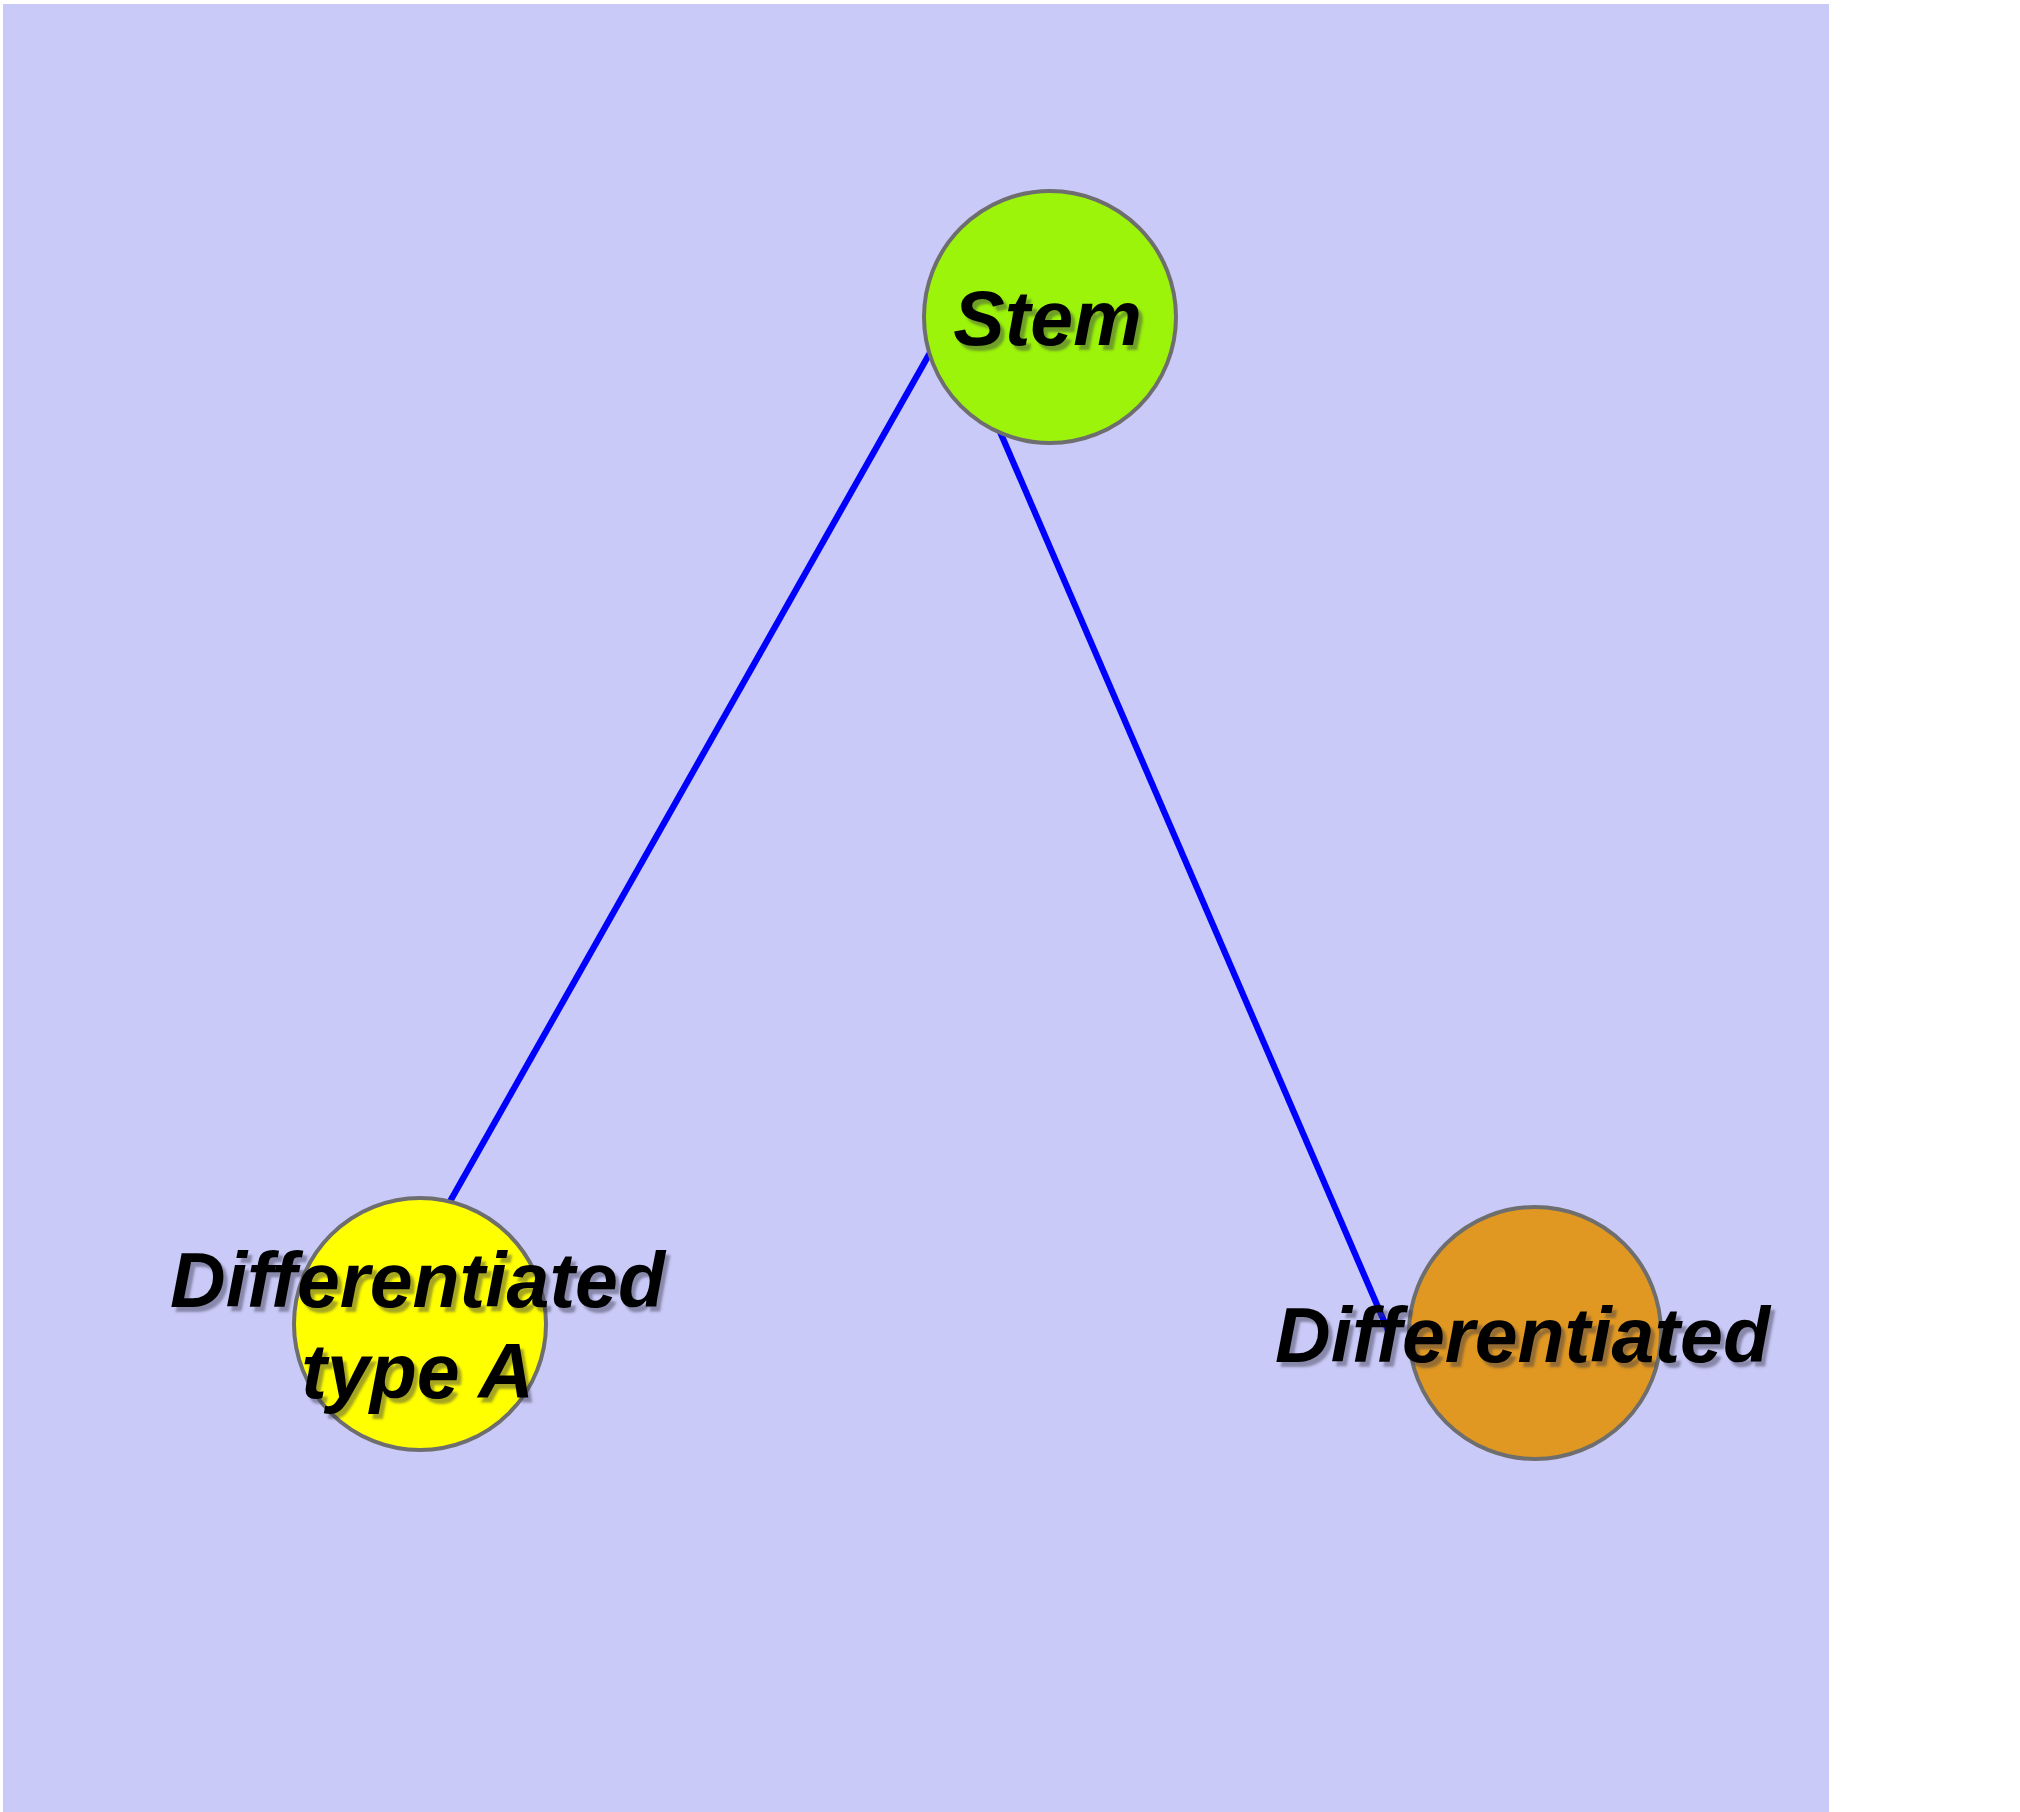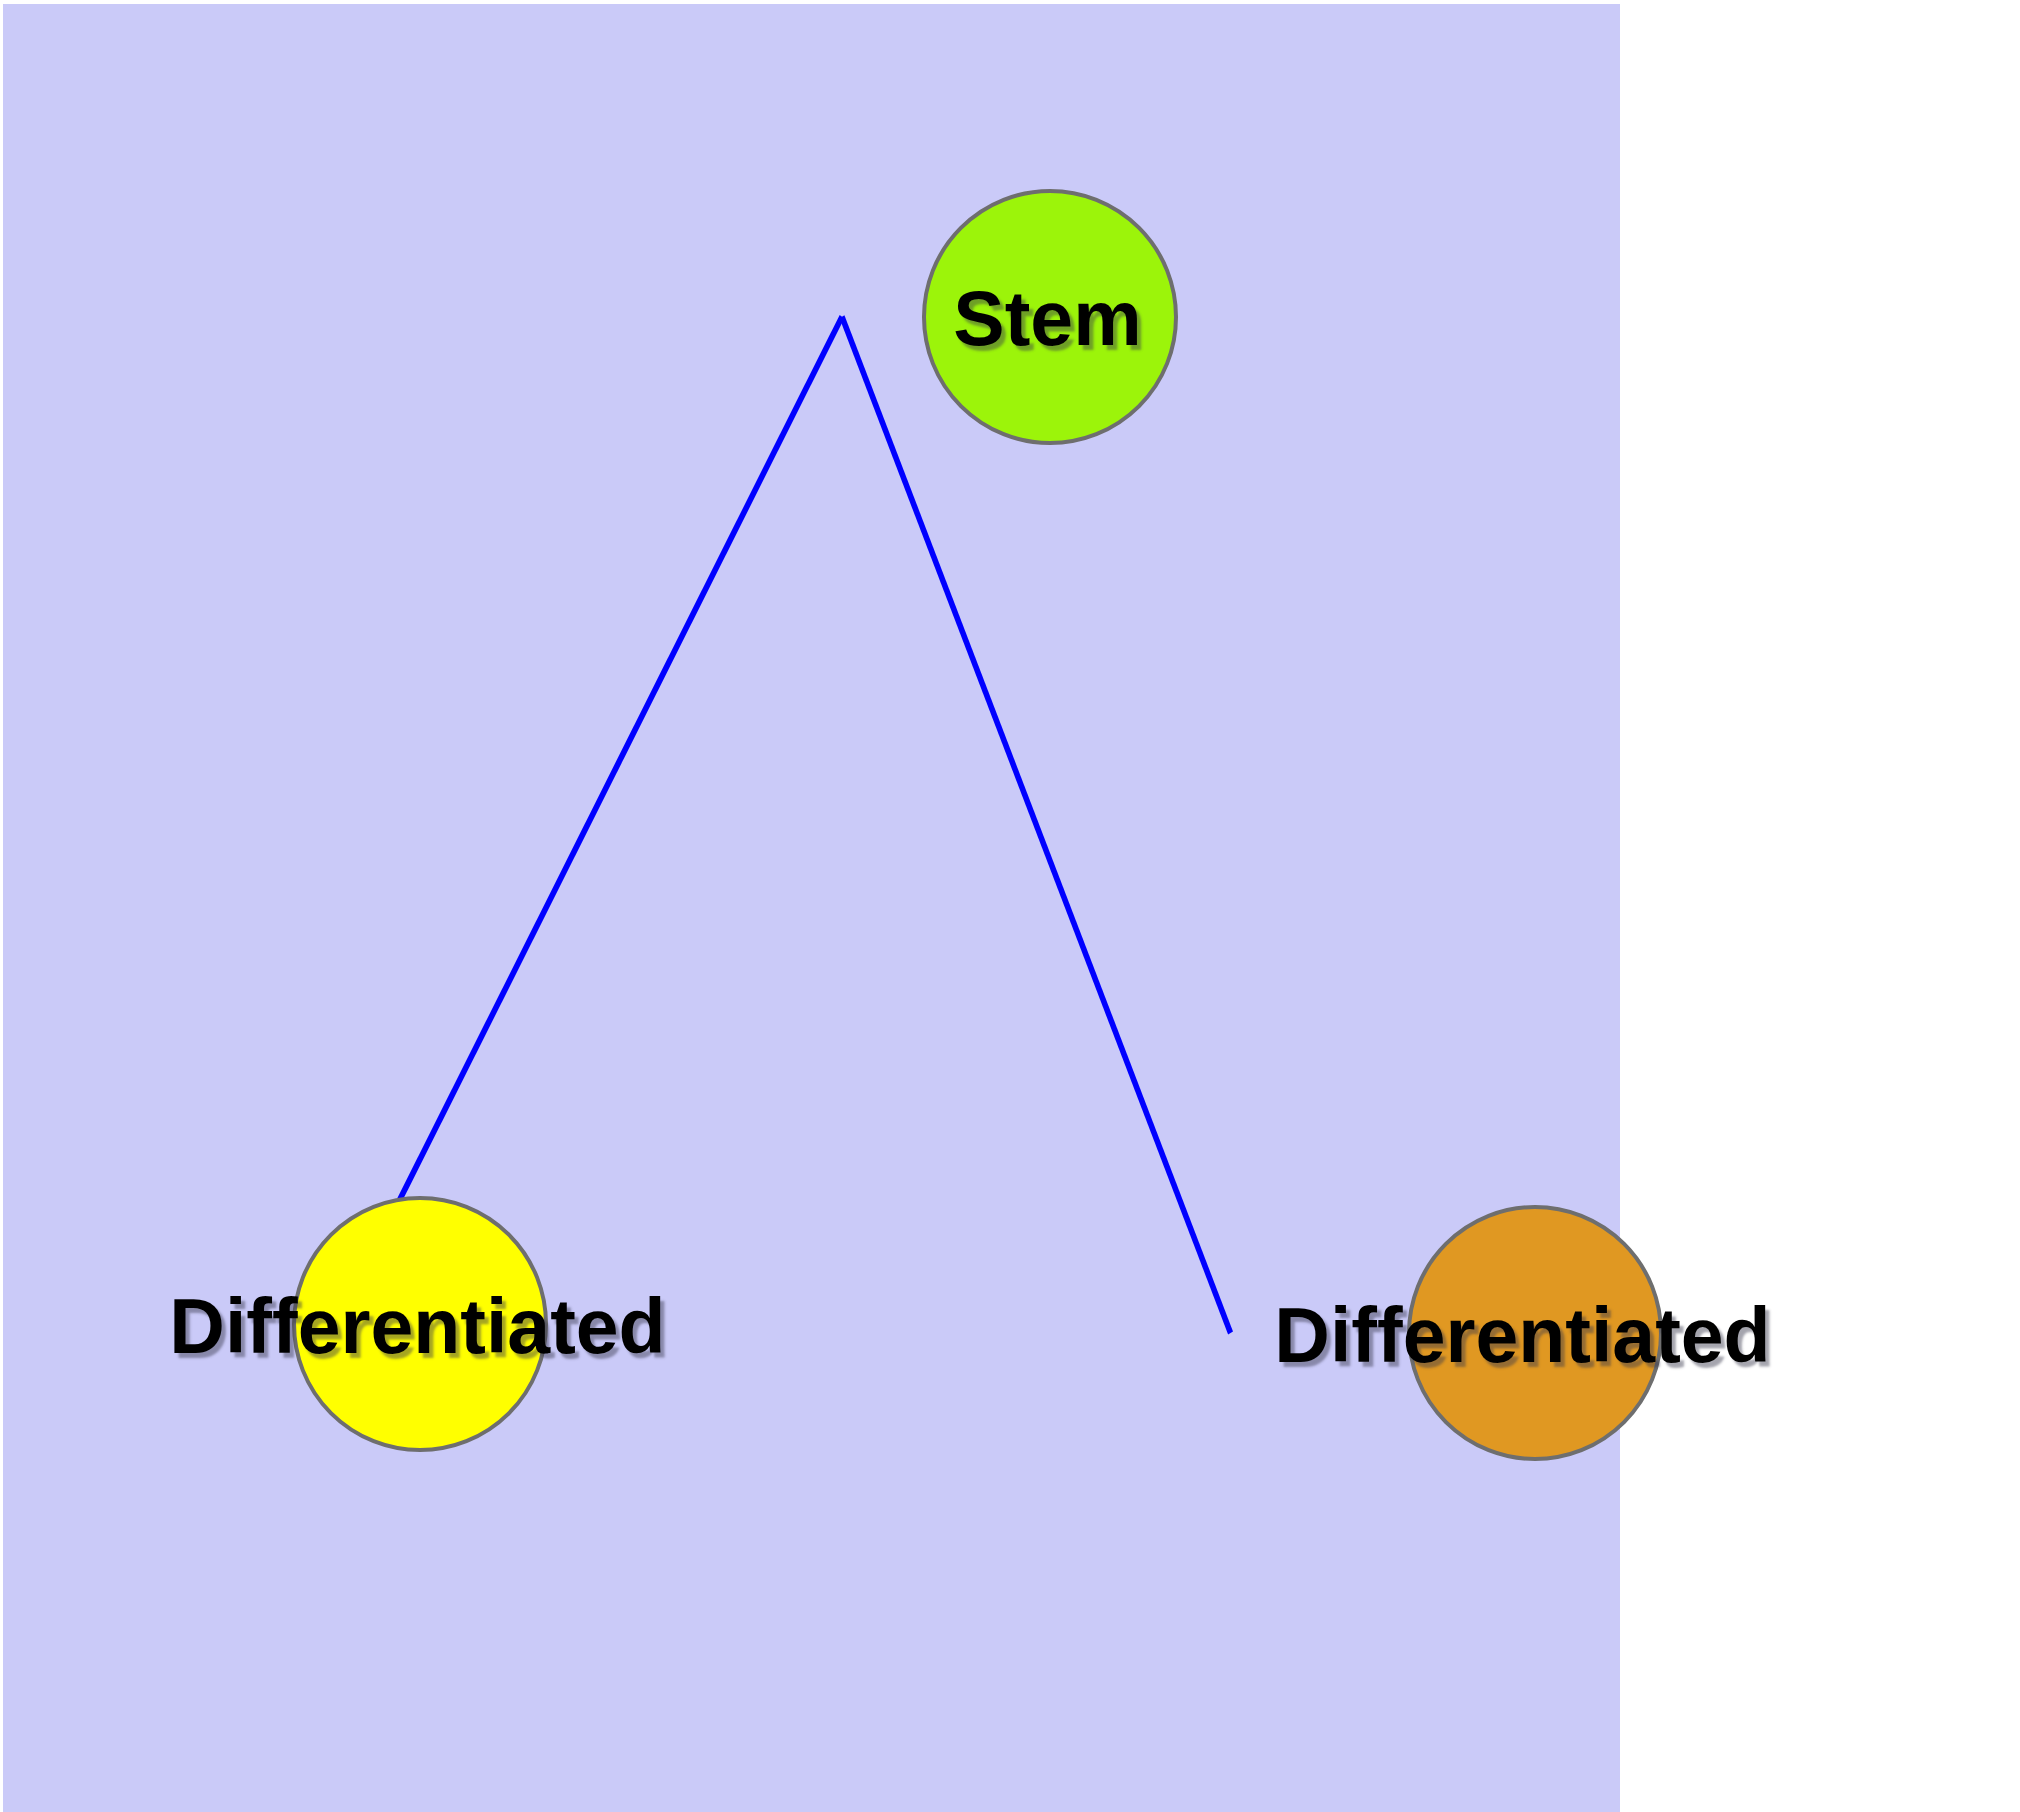--- a/index.html
+++ b/index.html
@@ -6,23 +6,24 @@
     margin: 0;
     padding: 0;
     background: #ffffff;
     width: 2021px;
     height: 1812px;
     overflow: hidden;
     font-family: "Liberation Sans", sans-serif;
   }
   .page {
     position: relative;
-    width: 1620px;
+    width: 1829px;
     height: 1812px;
     background: #ffffff;
+    font-style: italic;
   }
   
   .canvas {
     position: absolute;
     left: 2.5px;
     top: 4.2px;
     right: 0;
     bottom: 0;
   }
   svg.edge-layer {
@@ -79,20 +80,21 @@
     <div class="node node-type-a" style="background-color: rgb(255, 255, 0); border-color: rgb(110, 110, 110);"></div>
 
     <div class="node node-type-b" style="background-color: rgb(224, 152, 34); border-color: rgb(110, 110, 110);"></div>
 
     <div class="node-label label-stem">
       <div>Stem</div>
     </div>
 
     <div class="node-label label-type-a">
       <div>Differentiated</div>
+      <div>type A</div>
     </div>
 
     <div class="node-label label-type-b">
       <div>Differentiated</div>
     </div>
 
   </div>
 </div>
 
 

